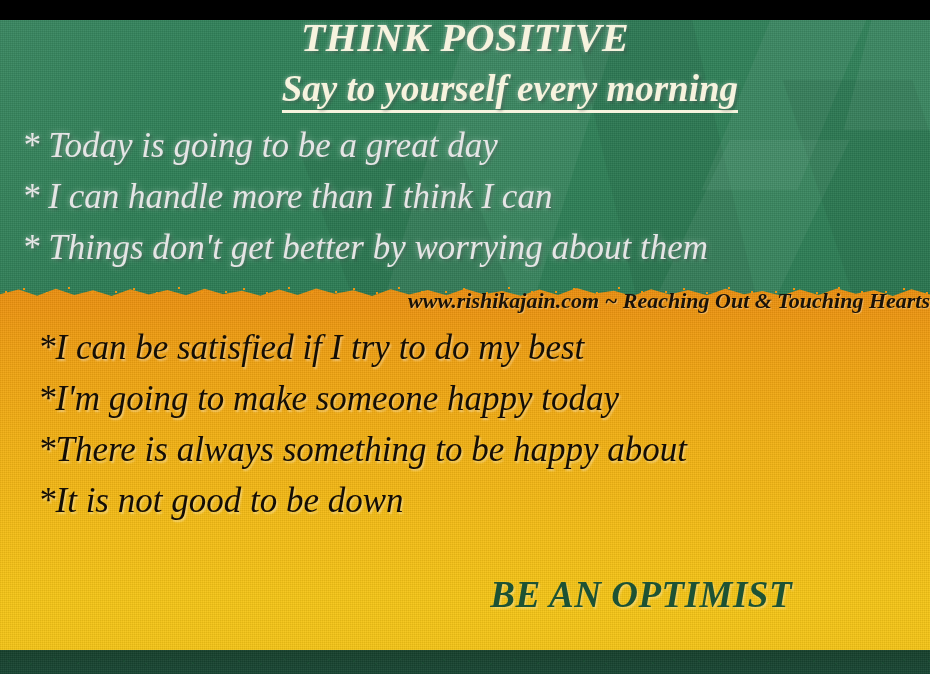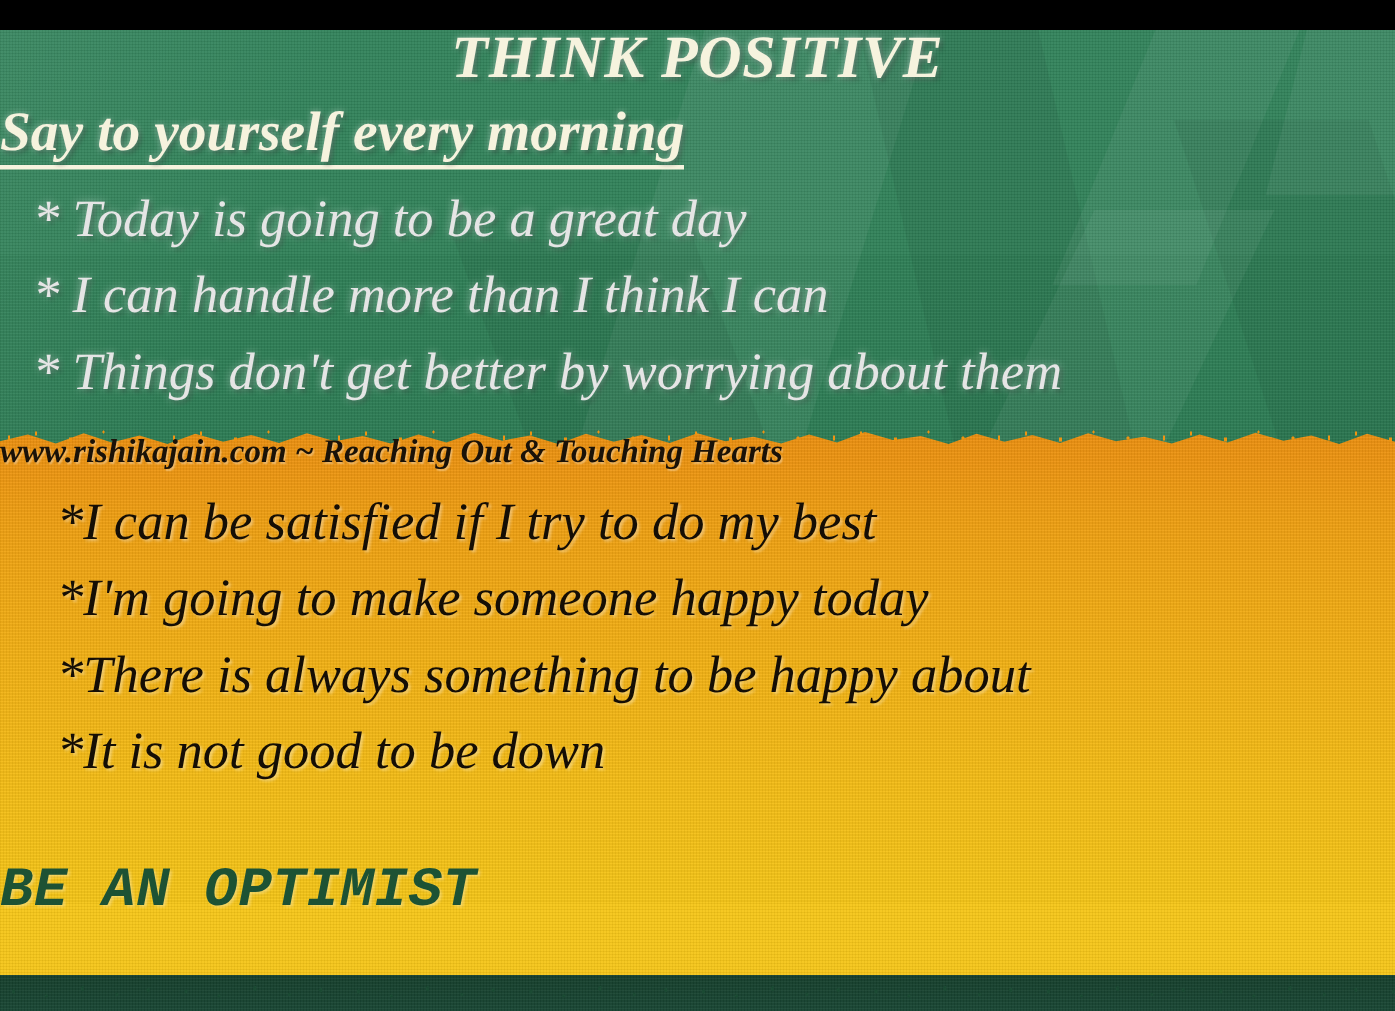--- a/index.html
+++ b/index.html
@@ -147,21 +147,21 @@
     color: #f6f3de;
     text-shadow:
       0 0 5px rgba(255,255,255,0.45),
       2px 2px 3px rgba(0,0,0,0.30);
     white-space: nowrap;
   }
   .subtitle {
     position: absolute;
     left: 0; top: 47px;
     width: 738px;
-    text-align: left;
+    text-align: right;
     font-size: 37px;
     font-weight: bold;
     font-style: italic;
     color: #f6f3de;
     text-shadow:
       0 0 5px rgba(255,255,255,0.40),
       2px 2px 3px rgba(0,0,0,0.30);
     white-space: nowrap;
   }
   .subtitle span {
@@ -183,21 +183,21 @@
     white-space: nowrap;
     text-shadow:
       0 0 6px rgba(255,255,255,0.45),
       2px 2px 3px rgba(0,0,0,0.28);
   }
 
   .watermark {
     position: absolute;
     left: 0; top: 268px;
     width: 930px;
-    text-align: left;
+    text-align: right;
     font-size: 22px;
     font-weight: bold;
     font-style: italic;
     color: #1a1208;
     white-space: nowrap;
     text-shadow: 1px 1px 1px rgba(255,255,255,0.35);
   }
 
   .orange-lines {
     position: absolute;
@@ -211,29 +211,28 @@
     color: #150e05;
     line-height: 51px;
     white-space: nowrap;
     text-shadow: 1.5px 1.5px 2px rgba(255,255,255,0.38);
   }
 
   .optimist {
     position: absolute;
     left: 0; top: 553px;
     width: 792px;
-    text-align: left;
+    text-align: right;
     font-size: 37px;
     font-weight: bold;
     font-style: italic;
     letter-spacing: 0.5px;
     color: #1d5234;
     white-space: nowrap;
     text-shadow: 1.5px 1.5px 2px rgba(255,255,255,0.30);
-    font-family: Liberation Mono, monospace;
   }
 </style>
 </head>
 <body>
 
 <div id="poster">
 
   <div class="green-panel">
     <div class="facet f1"></div>
     <div class="facet dark f2"></div>

